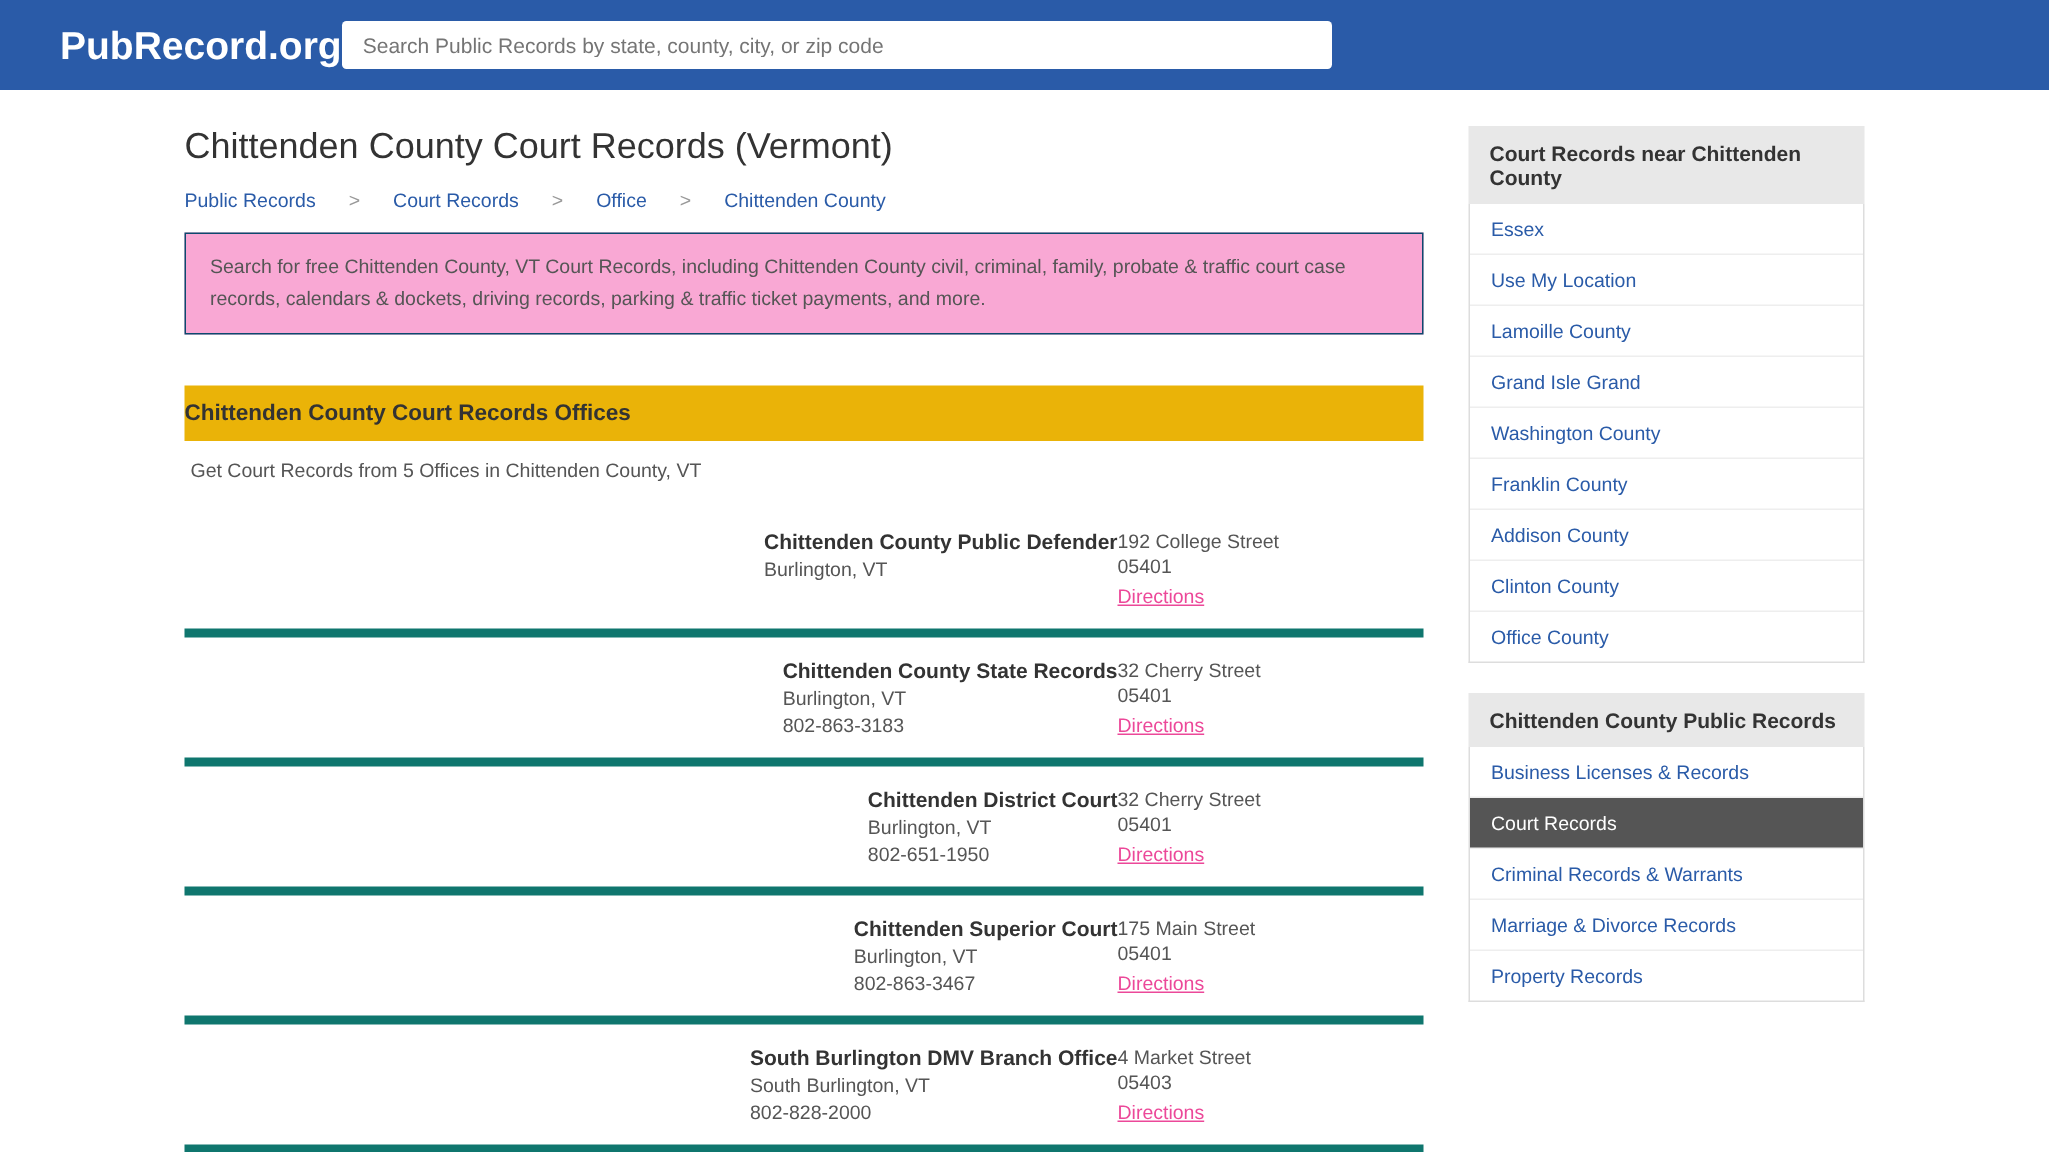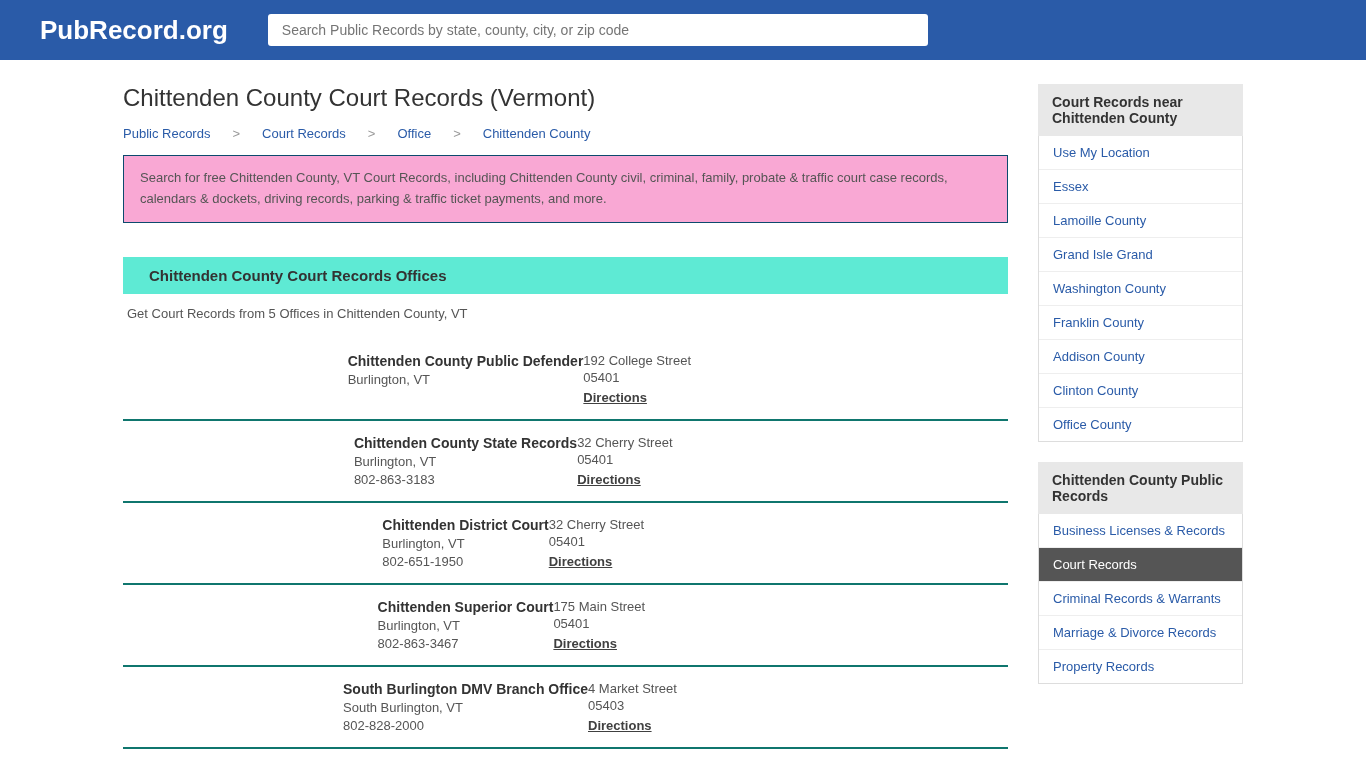--- a/index.html
+++ b/index.html
@@ -4,21 +4,20 @@
   <style>
     * { box-sizing: border-box; margin: 0; padding: 0; }
     body { font-family: Arial, sans-serif; font-size: 14px; color: #333; background: #fff; }
 
     
     #header {
       background: #2a5ba8;
       padding: 14px 40px;
       display: flex;
       align-items: center;
-      gap: 40px;
     }
     #header .logo {
       color: #fff;
       font-size: 26px;
       font-weight: bold;
       white-space: nowrap;
     }
     #header .search-box {
       flex: 1;
       max-width: 660px;
@@ -69,41 +68,41 @@
       color: #555;
       line-height: 1.6;
       margin-bottom: 34px;
       border: 1px solid #0c4a6e;
       background: #f9a8d4;
       padding: 12px 16px;
     }
 
     
     .section-header {
-      background: #5eead4;
-      padding: 10px 26px;
+      background: #eab308;
+      padding: 10px 0;
       font-size: 15px;
       font-weight: bold;
       color: #333;
       margin-bottom: 12px;
     }
 
     .offices-count {
       font-size: 13px;
       color: #555;
       margin-bottom: 18px;
       padding: 0 4px;
     }
 
     
     .office-entry {
       display: flex;
-      justify-content: center;
+      justify-content: flex-end;
       padding: 14px 4px;
-      border-bottom: 2px solid #0f766e;
+      border-bottom: 6px solid #0f766e;
     }
     .office-info .office-name {
       font-weight: bold;
       font-size: 14px;
       margin-bottom: 3px;
     }
     .office-info .office-city {
       font-size: 13px;
       color: #555;
       margin-bottom: 3px;
@@ -120,30 +119,29 @@
       font-size: 13px;
       color: #555;
       margin-bottom: 2px;
     }
     .office-address .addr-zip {
       font-size: 13px;
       color: #555;
       margin-bottom: 4px;
     }
     .office-address .directions-link {
-      color: #404040;
+      color: #ec4899;
       text-decoration: underline;
       font-size: 13px;
       cursor: pointer;
-      font-weight: bold;
     }
 
     
     #sidebar {
-      width: 205px;
+      width: 264px;
       flex-shrink: 0;
     }
 
     .sidebar-section-header {
       background: #e8e8e8;
       padding: 10px 14px;
       font-size: 14px;
       font-weight: bold;
       color: #333;
       margin-bottom: 0;
@@ -267,22 +265,22 @@
       </div>
     </div>
       </div>
 
   </div>
 
   <div id="sidebar">
 
     <div class="sidebar-section-header">Court Records near Chittenden County</div>
     <ul class="sidebar-list" id="nearby-list">
+        <li><a href="#">Essex</a></li>
         <li><a href="#" class="use-my-location">Use My Location</a></li>
-        <li><a href="#">Essex</a></li>
         <li><a href="#">Lamoille County</a></li>
         <li><a href="#">Grand Isle Grand</a></li>
         <li><a href="#">Washington County</a></li>
         <li><a href="#">Franklin County</a></li>
         <li><a href="#">Addison County</a></li>
         <li><a href="#">Clinton County</a></li>
         <li><a href="#">Office County</a></li>
       </ul>
 
     <div class="sidebar-section-header">Chittenden County Public Records</div>

